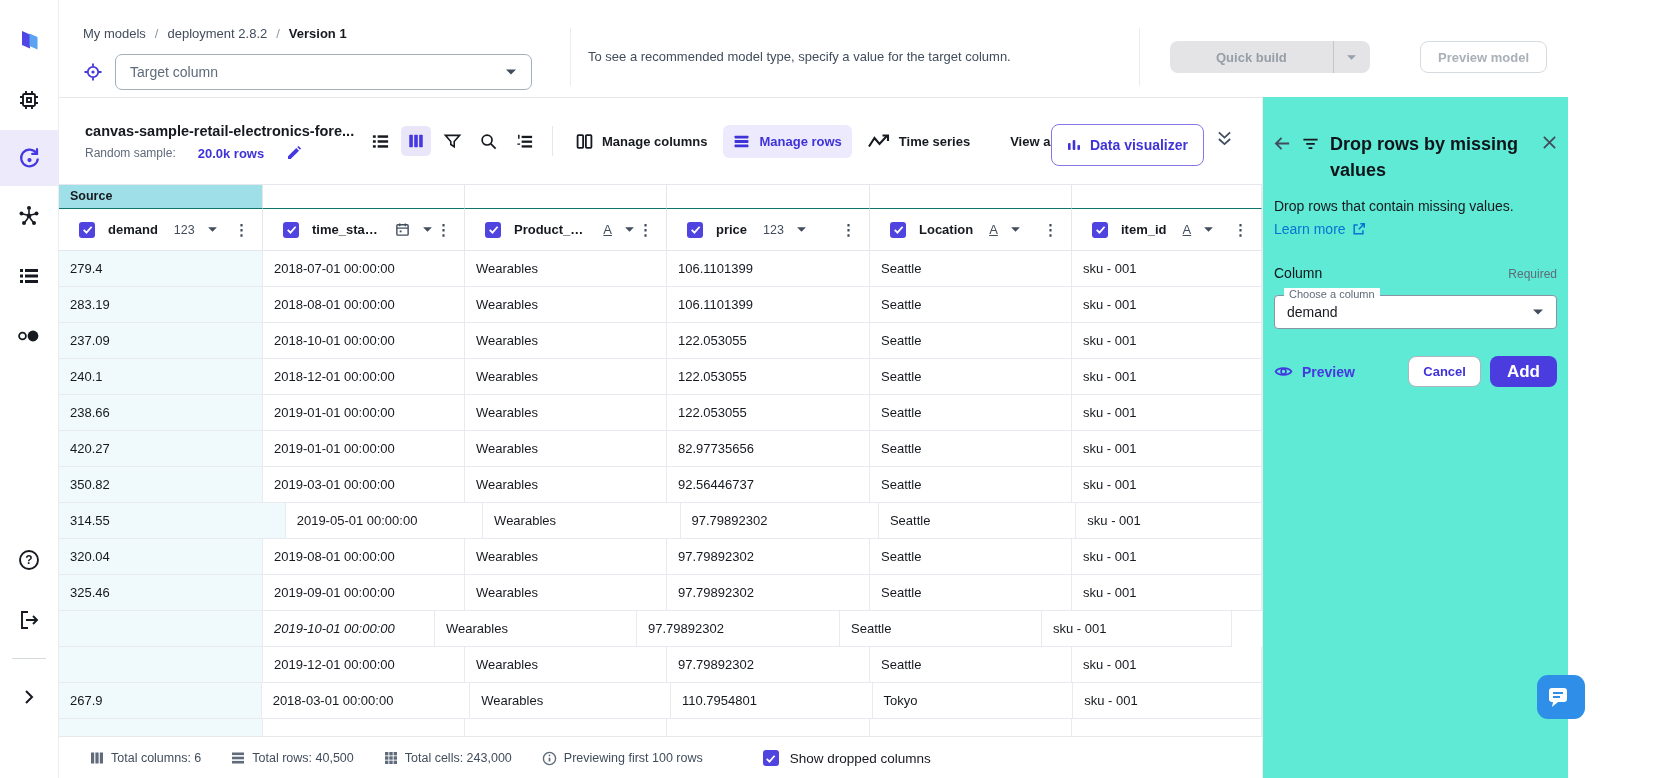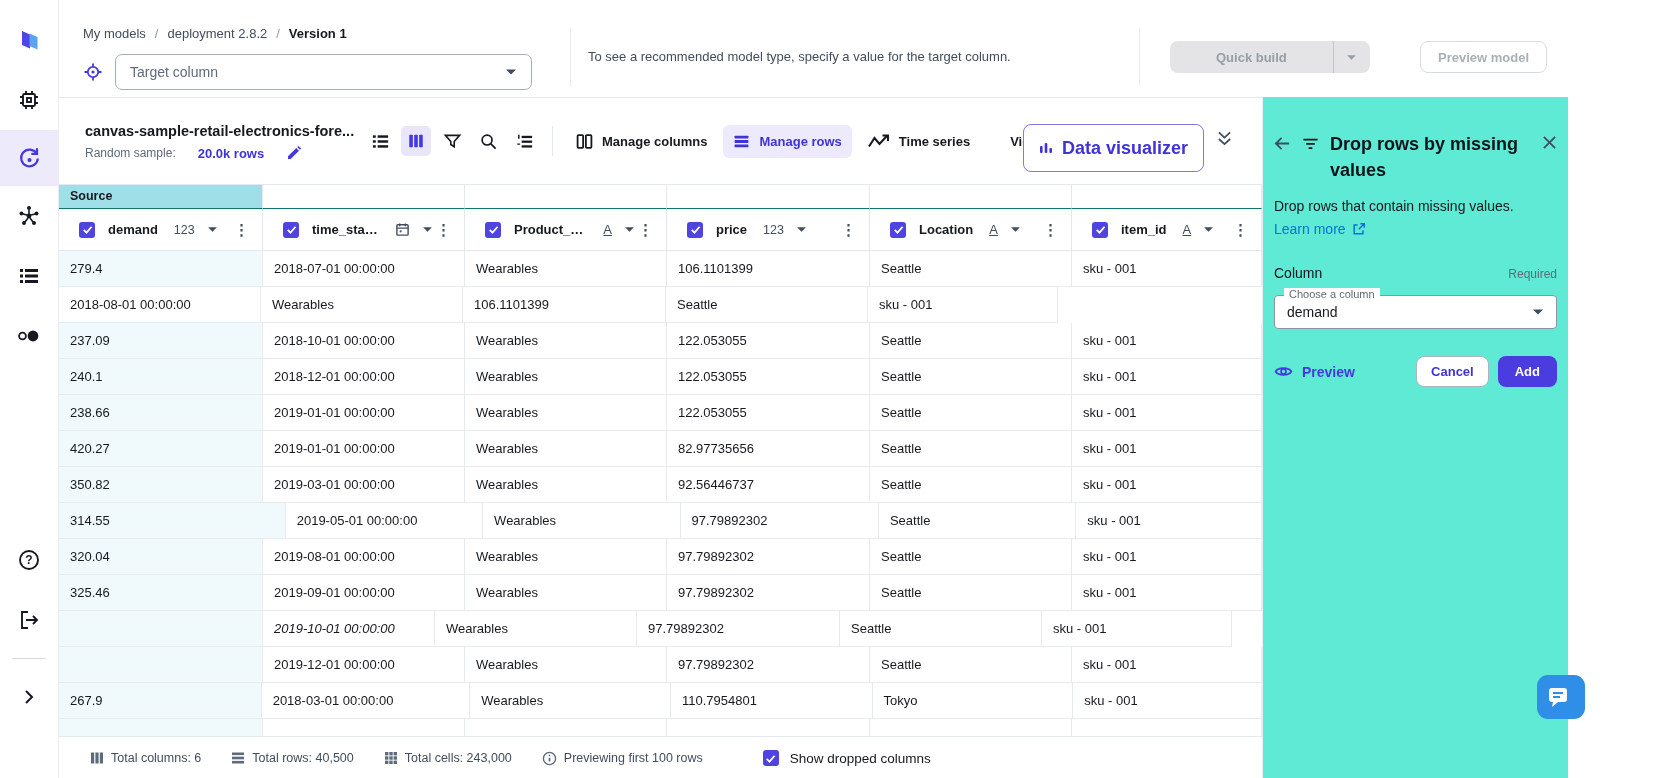--- a/index.html
+++ b/index.html
@@ -46,23 +46,23 @@
   .ds-sample .lbl { font-size:12px; color:#5f6b7a; }
   .ds-sample .val { font-size:13px; font-weight:bold; color:#3f33d8; cursor:pointer; }
   .tools { position:absolute; left:306px; top:0; height:86px; display:flex; align-items:center; gap:6px; }
   .tbtn { width:30px; height:30px; display:flex; align-items:center; justify-content:center;
     border-radius:5px; cursor:pointer; color:#16191f; }
   .tbtn.active { background:#e9e6fa; color:#4538e0; }
   .tsep { width:1px; height:30px; background:#e4e7ec; margin:0 7px; }
   .tlabelbtn { display:flex; align-items:center; gap:9px; font-size:13px; font-weight:bold;
     color:#16191f; padding:8px 10px; border-radius:6px; cursor:pointer; white-space:nowrap; }
   .tlabelbtn.active { background:#eceafc; color:#3f33d8; }
-  .dv-btn { position:absolute; right:58px; top:26px; height:48px; border:1px solid #8477e8;
+  .dv-btn { position:absolute; right:58px; top:26px; height:42px; border:1px solid #8477e8;
     border-radius:8px; background:#fff; display:flex; align-items:center; gap:9px; padding:0 15px;
-    font-size:18px; font-weight:bold; color:#3f33d8; cursor:pointer; }
+    font-size:14px; font-weight:bold; color:#3f33d8; cursor:pointer; }
   .collapse-btn { position:absolute; right:30px; top:32px; cursor:pointer; color:#414d5c; }
 
   .grid { position:absolute; left:0; top:86px; width:1203px; height:552px; overflow:hidden; border-top:1px solid #e4e7ec; }
   .srow { display:flex; height:24px; }
   .scell { border-right:1px solid #e4e7ec; border-bottom:1px solid #0f766e; background:#fff; }
   .scell.first { background:#9fdfe8; font-size:12.5px; font-weight:bold; color:#16191f; padding:4px 0 0 11px; }
   .hrow { display:flex; height:42px; }
   .hcell { display:flex; align-items:center; border-right:1px solid #e4e7ec; border-bottom:1px solid #e4e7ec;
     background:#fff; padding:0 10px 0 20px; cursor:pointer; }
   .cbx { width:16px; height:16px; border-radius:3px; background:#5044e0; flex:none;
@@ -100,21 +100,21 @@
     display:flex; align-items:center; padding:0 12px; cursor:pointer; background:#fff; }
   .p-legend { position:absolute; top:-8px; left:9px; background:#fff; padding:0 5px; font-size:11px; color:#5f6b7a; }
   .p-fieldval { font-size:14px; color:#16191f; }
   .p-field .hcaret { margin-left:auto; }
   .p-actions { display:flex; align-items:center; margin-top:27px; }
   .p-preview { display:flex; align-items:center; gap:9px; font-size:14px; font-weight:bold; color:#4538e0; cursor:pointer; }
   .p-cancel { margin-left:auto; height:31px; padding:0 14px; background:#fff; border:1px solid #aeb4c0;
     border-radius:8px; font-size:13px; font-weight:bold; color:#3f33d8; cursor:pointer;
     font-family:"Liberation Sans", sans-serif; }
   .p-add { margin-left:9px; height:31px; padding:0 17px; background:#4b3ce0; border:none; border-radius:8px;
-    font-size:13px; font-weight:bold; color:#fff; cursor:pointer; font-family:"Liberation Sans", sans-serif; }
+    font-size:17px; font-weight:bold; color:#fff; cursor:pointer; font-family:"Liberation Sans", sans-serif; }
 
   .chat-fab { position:absolute; left:1537px; top:675px; width:48px; height:44px; background:#2e8ee8;
     border-radius:11px; display:flex; align-items:center; justify-content:flex-start; padding-left:9px; cursor:pointer; }
 </style>
 </head>
 <body>
 
 <div class="screen">
 
   <aside class="sidebar">
@@ -436,20 +436,21 @@
       <div id="grid-body">
           <div class="trow">
             <div class="tcell c0" style="width: 204px;">279.4</div>
             <div class="tcell" style="width: 202px;">2018-07-01 00:00:00</div>
             <div class="tcell" style="width: 202px;">Wearables</div>
             <div class="tcell" style="width: 203px;">106.1101399</div>
             <div class="tcell" style="width: 202px;">Seattle</div>
             <div class="tcell" style="width: 190px;">sku - 001</div>
           </div>
           <div class="trow">
+            <div class="tcell c0" style="width: 204px;">283.19</div>
             <div class="tcell" style="width: 202px;">2018-08-01 00:00:00</div>
             <div class="tcell" style="width: 202px;">Wearables</div>
             <div class="tcell" style="width: 203px;">106.1101399</div>
             <div class="tcell" style="width: 202px;">Seattle</div>
             <div class="tcell" style="width: 190px;">sku - 001</div>
           </div>
           <div class="trow">
             <div class="tcell c0" style="width: 204px;">237.09</div>
             <div class="tcell" style="width: 202px;">2018-10-01 00:00:00</div>
             <div class="tcell" style="width: 202px;">Wearables</div>

